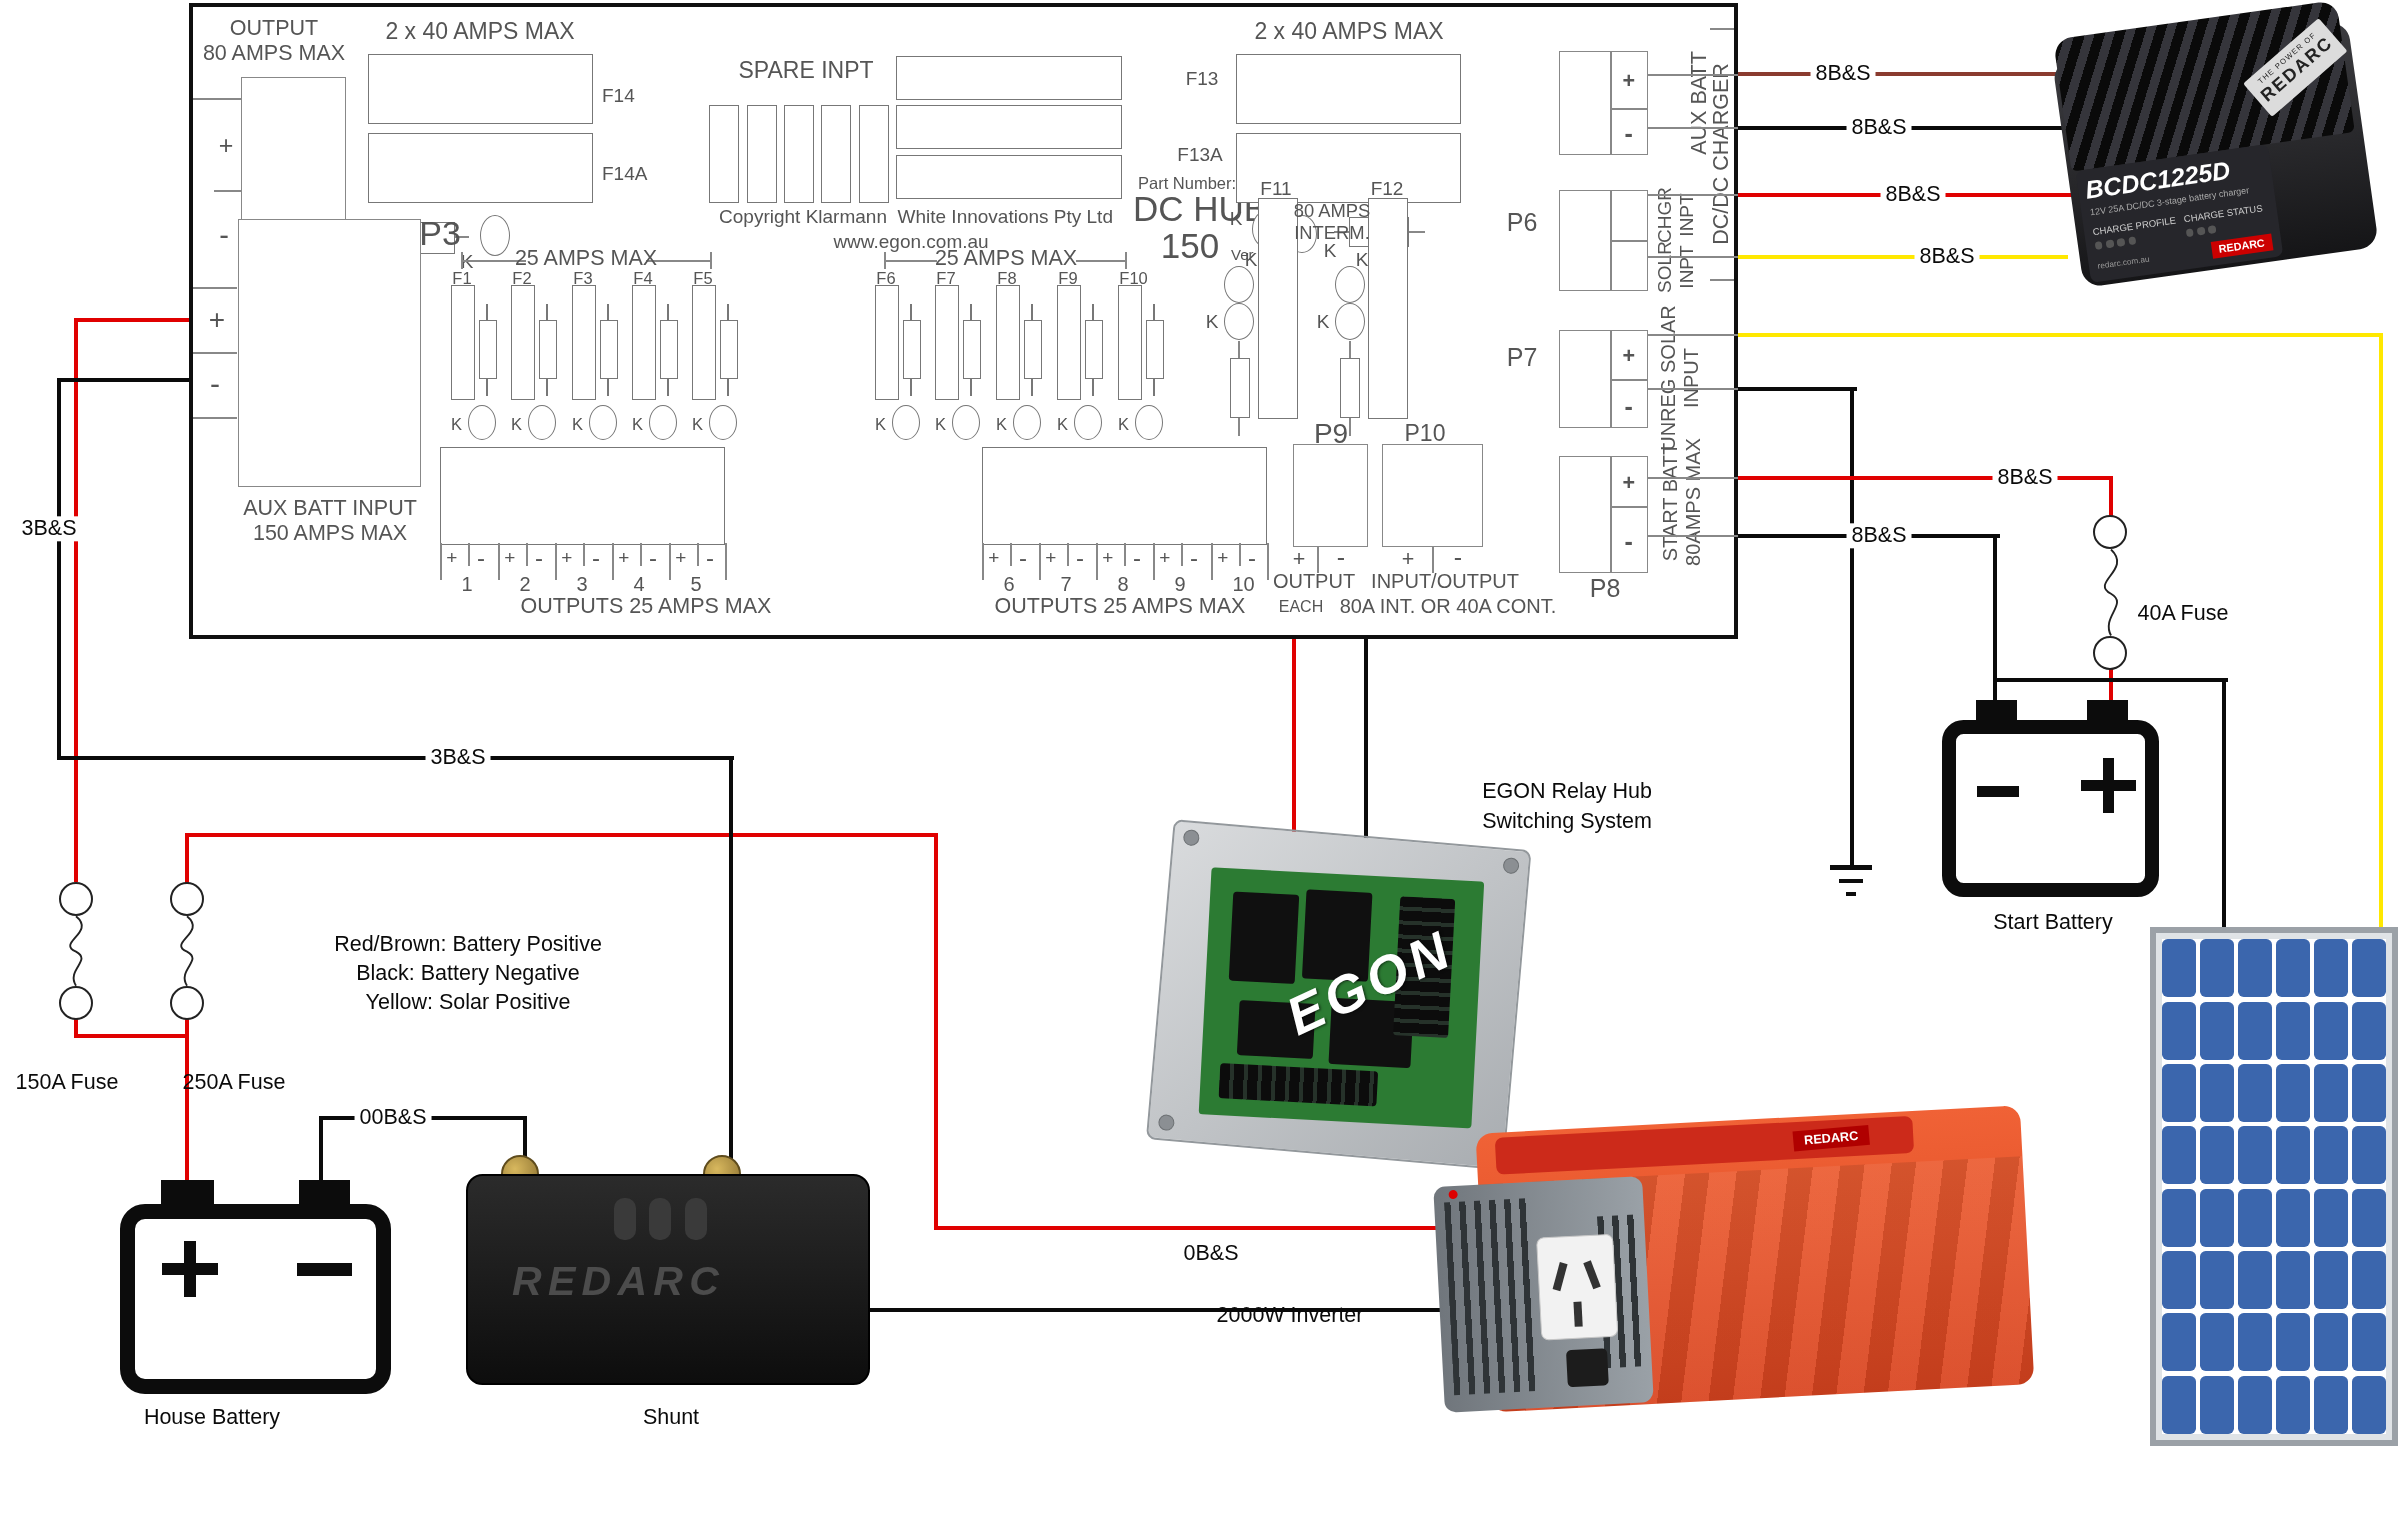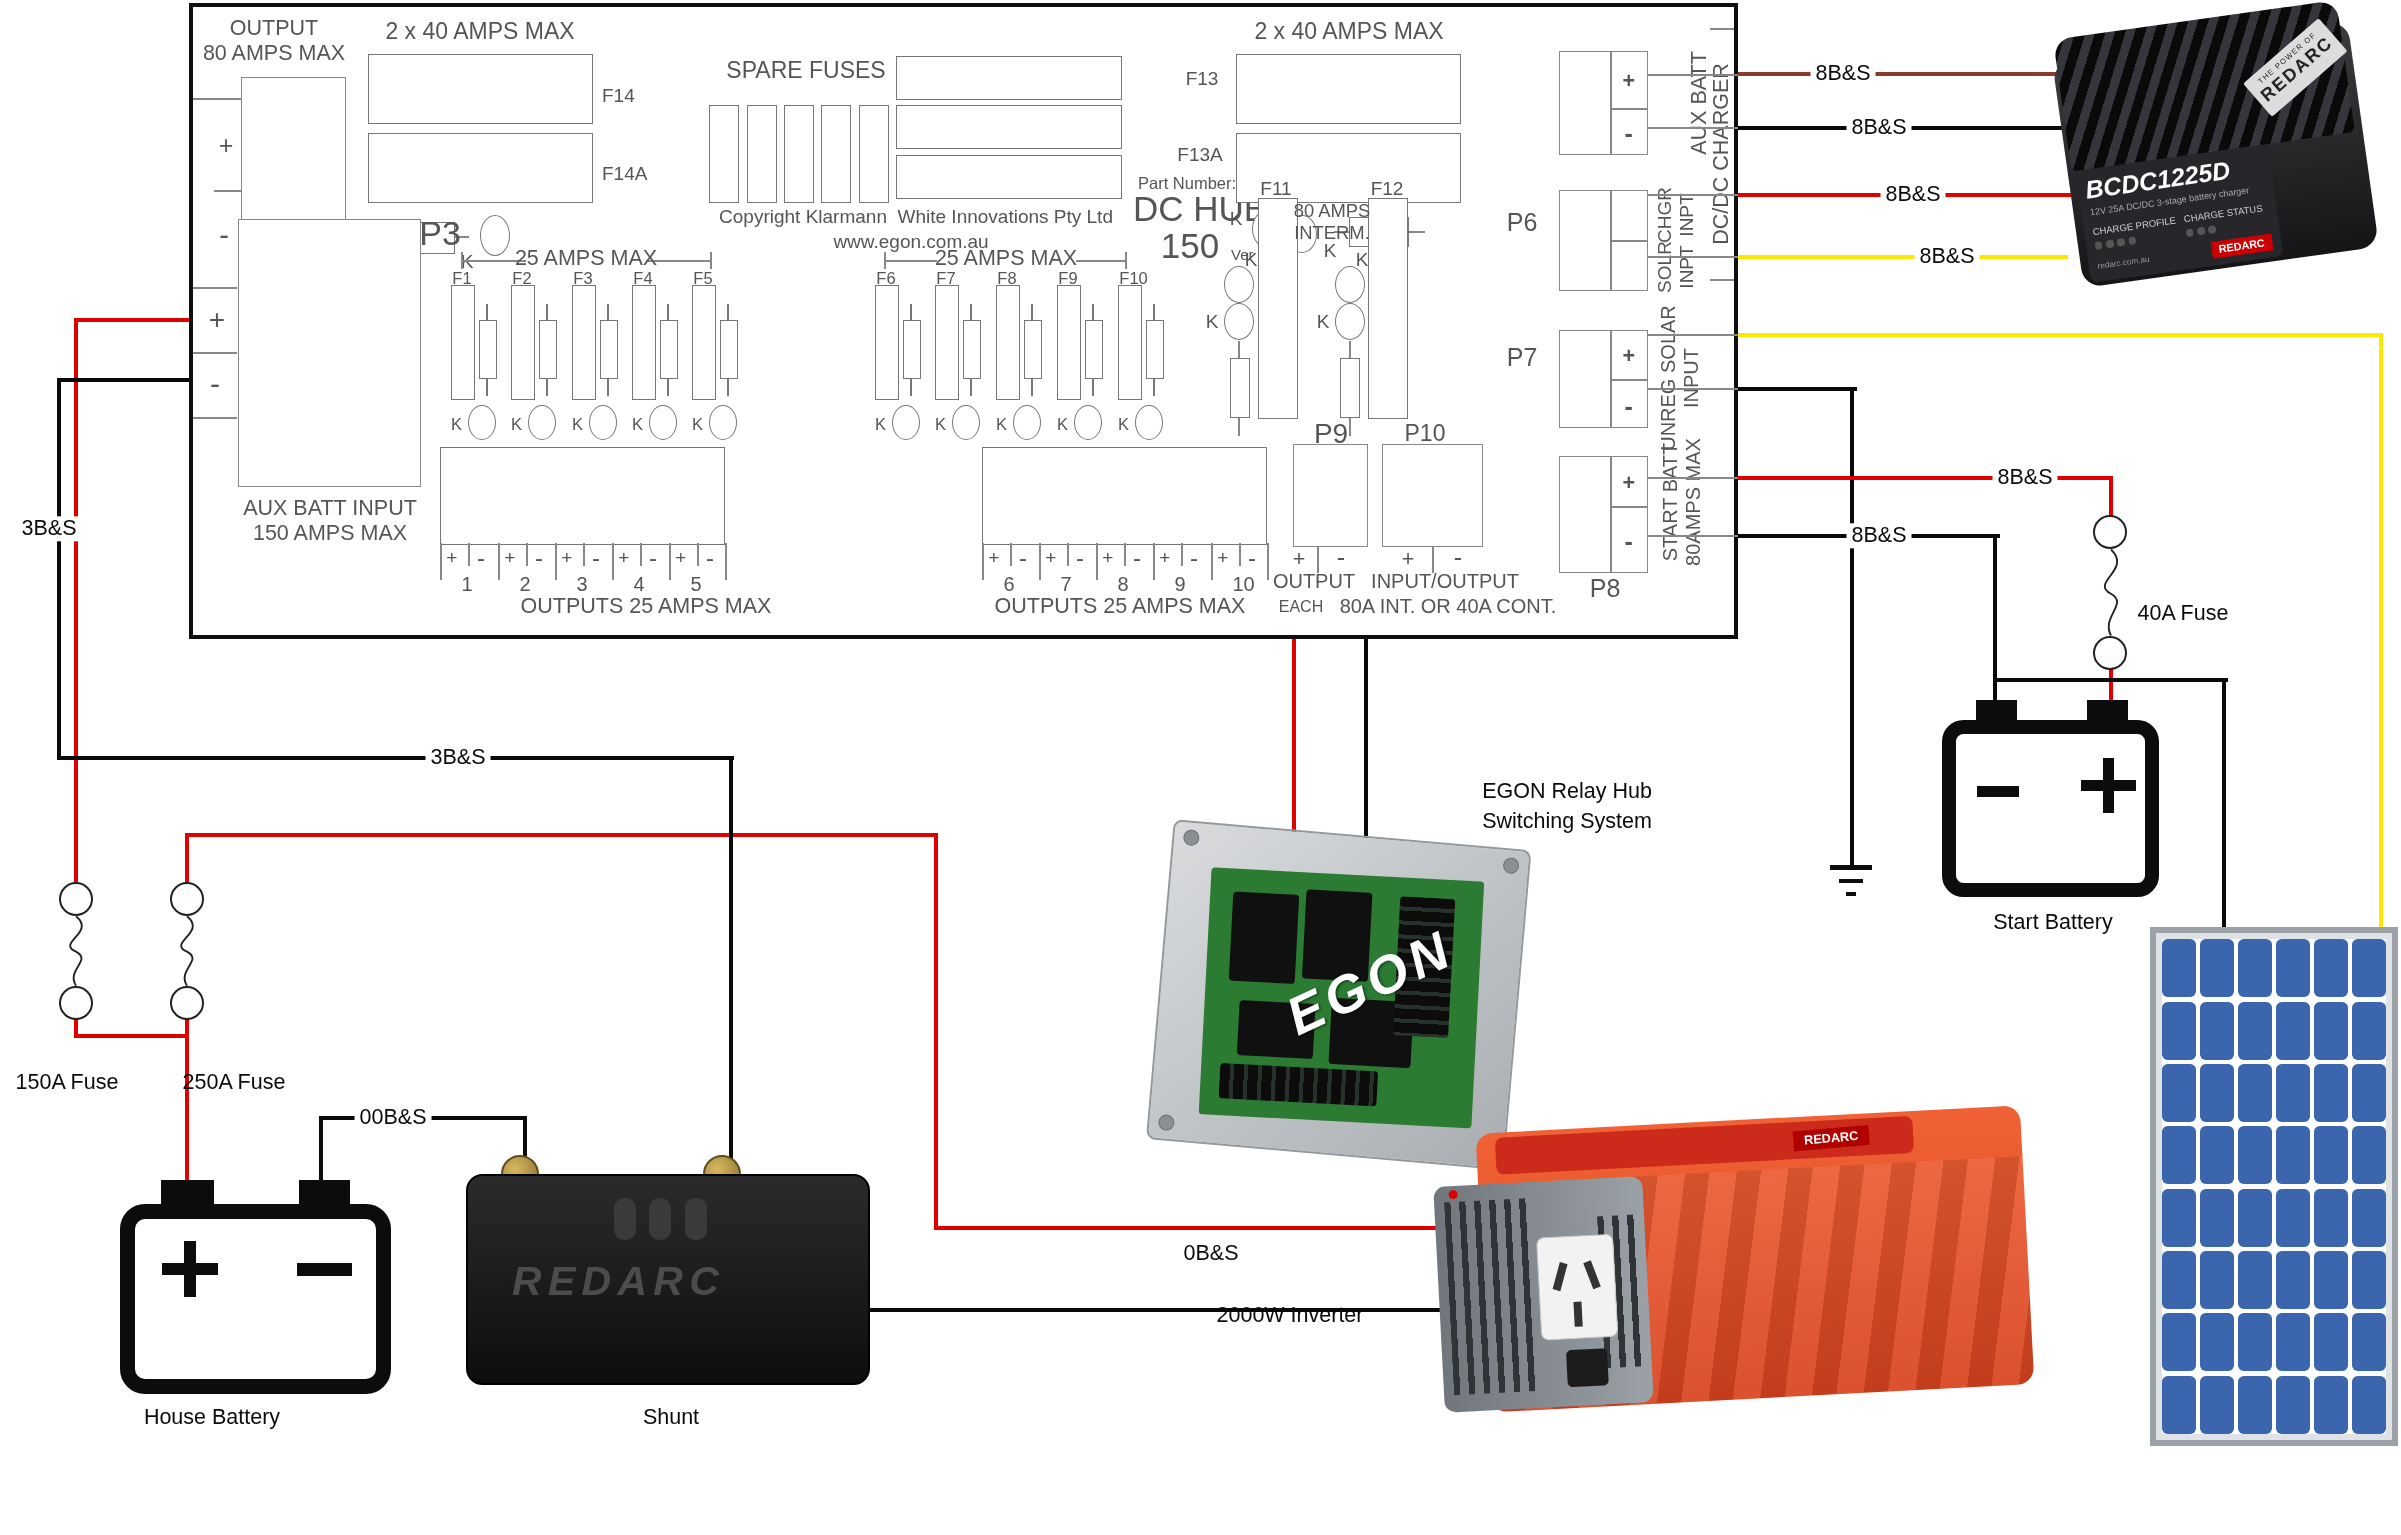--- a/index.html
+++ b/index.html
@@ -170,21 +170,21 @@
   <div class="hbox" style="left:368px;top:54px;width:225px;height:70px"></div>
   <div class="hbox" style="left:368px;top:133px;width:225px;height:70px"></div>
   <div class="lt" style="left:602px;top:96px;font-size:19px">F14</div>
   <div class="lt" style="left:602px;top:174px;font-size:19px">F14A</div>
   <div class="hbox" style="left:396px;top:222px;width:59px;height:32px"></div>
   <div class="tick" style="left:380px;top:236px;width:16px;height:1.9px"></div>
   <div class="tick" style="left:455px;top:236px;width:14px;height:1.9px"></div>
   <div class="kc" style="left:480px;top:215px;width:30px;height:41px"></div>
   <div class="ct" style="left:467px;top:262px;font-size:19px">K</div>
 
-  <div class="ct" style="left:806px;top:71px;font-size:23px">SPARE FUSES</div>
+  <div class="ct" style="left:806px;top:71px;font-size:23px">SPARE INPT</div>
   <div class="hbox" style="left:709px;top:105px;width:30px;height:98px"></div>
   <div class="hbox" style="left:747px;top:105px;width:30px;height:98px"></div>
   <div class="hbox" style="left:784px;top:105px;width:30px;height:98px"></div>
   <div class="hbox" style="left:821px;top:105px;width:30px;height:98px"></div>
   <div class="hbox" style="left:859px;top:105px;width:30px;height:98px"></div>
   <div class="hbox" style="left:896px;top:56px;width:226px;height:44px"></div>
   <div class="hbox" style="left:896px;top:105px;width:226px;height:44px"></div>
   <div class="hbox" style="left:896px;top:155px;width:226px;height:44px"></div>
   <div class="ct" style="left:916px;top:217px;font-size:19px;white-space:pre">Copyright Klarmann  White Innovations Pty Ltd</div>
   <div class="ct" style="left:911px;top:242px;font-size:19px">www.egon.com.au</div>
@@ -630,15 +630,18 @@
   <div class="ct blk" style="left:1211px;top:1254px;font-size:21.5px">0B&amp;S</div>
   <div class="ct blk" style="left:67px;top:1083px;font-size:21.5px">150A Fuse</div>
   <div class="ct blk" style="left:234px;top:1083px;font-size:21.5px">250A Fuse</div>
   <div class="ct blk" style="left:2183px;top:614px;font-size:21.5px">40A Fuse</div>
   <div class="ct blk" style="left:212px;top:1418px;font-size:21.5px">House Battery</div>
   <div class="ct blk" style="left:2053px;top:923px;font-size:21.5px">Start Battery</div>
   <div class="ct blk" style="left:671px;top:1418px;font-size:21.5px">Shunt</div>
   <div class="ct blk" style="left:1290px;top:1316px;font-size:21.5px">2000W Inverter</div>
   <div class="ct blk" style="left:1567px;top:806px;font-size:21.5px;line-height:1.4">EGON Relay Hub
 Switching System</div>
+  <div class="ct blk" style="left:468px;top:974px;font-size:21.5px;line-height:1.35">Red/Brown: Battery Positive
+Black: Battery Negative
+Yellow: Solar Positive</div>
 
 </div>
 
 
 </body></html>

